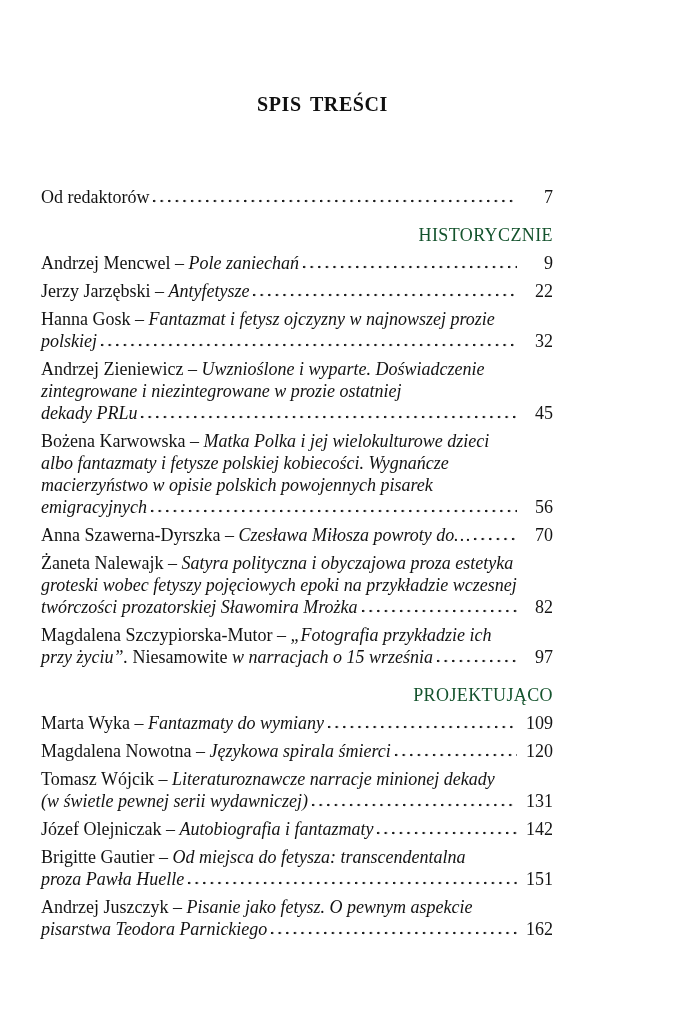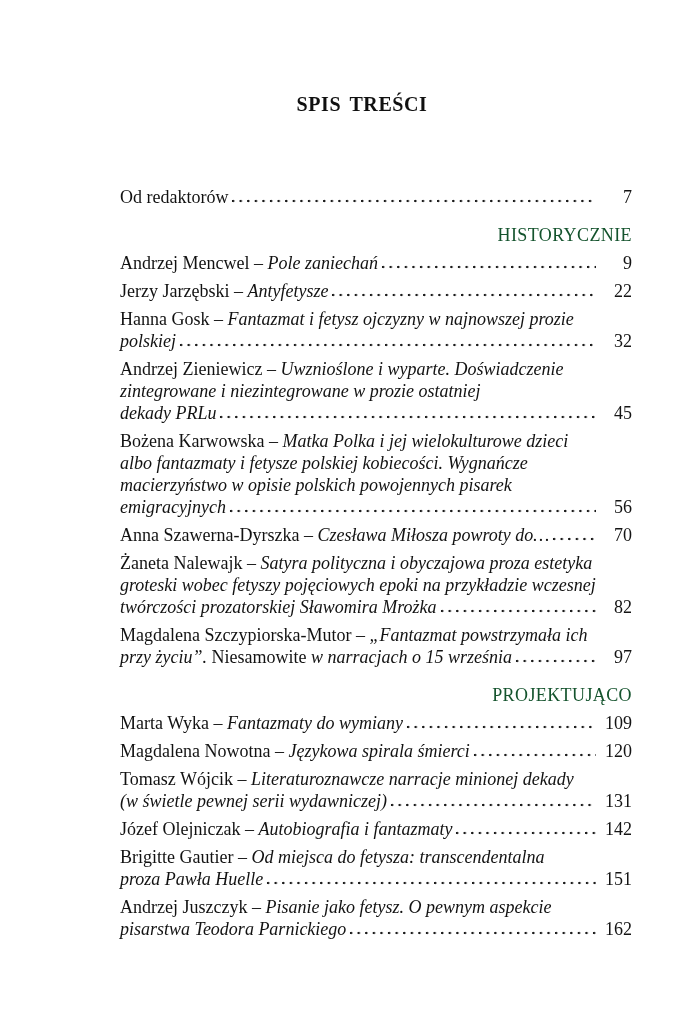--- a/index.html
+++ b/index.html
@@ -10,21 +10,21 @@
   .page {
     position: relative;
     width: 678px;
     height: 1024px;
     background: #ffffff;
     color: #121212;
     font-family: "Liberation Serif", "DejaVu Serif", serif;
     font-size: 18px;
     line-height: 22px;
     box-sizing: border-box;
-    padding: 92px 74px 0 120px;
+    padding: 92px 74px 0 41px;
     overflow: hidden;
   }
   .doc-title {
     margin: 0 0 70px 0;
     text-align: center;
     font-size: 20px;
     line-height: 24px;
     font-weight: bold;
     letter-spacing: 0.6px;
     word-spacing: 3px;
@@ -138,21 +138,21 @@
       <div class="entry">
         <div class="line"><span class="txt"><span>Żaneta Nalewajk – </span><i>Satyra polityczna i obyczajowa proza estetyka</i></span></div>
         <div class="line"><span class="txt"><i>groteski wobec fetyszy pojęciowych epoki na przykładzie wczesnej</i></span></div>
         <div class="line last">
           <span class="txt"><i>twórczości prozatorskiej Sławomira Mrożka</i></span>
           <span class="leader"></span>
           <span class="pagenum">82</span>
         </div>
       </div>
       <div class="entry">
-        <div class="line"><span class="txt"><span>Magdalena Szczypiorska-Mutor – </span><i>„Fantazmat powstrzymała ich</i></span></div>
+        <div class="line"><span class="txt"><span>Magdalena Szczypiorska-Mutor – </span><i>„Fotografia przykładzie ich</i></span></div>
         <div class="line last">
           <span class="txt"><i>przy życiu”.</i><span> Niesamowite </span><i>w narracjach o 15 września</i></span>
           <span class="leader"></span>
           <span class="pagenum">97</span>
         </div>
       </div>
       <div class="section-heading">PROJEKTUJĄCO</div>
       <div class="entry">
         <div class="line last">
           <span class="txt"><span>Marta Wyka – </span><i>Fantazmaty do wymiany</i></span>

